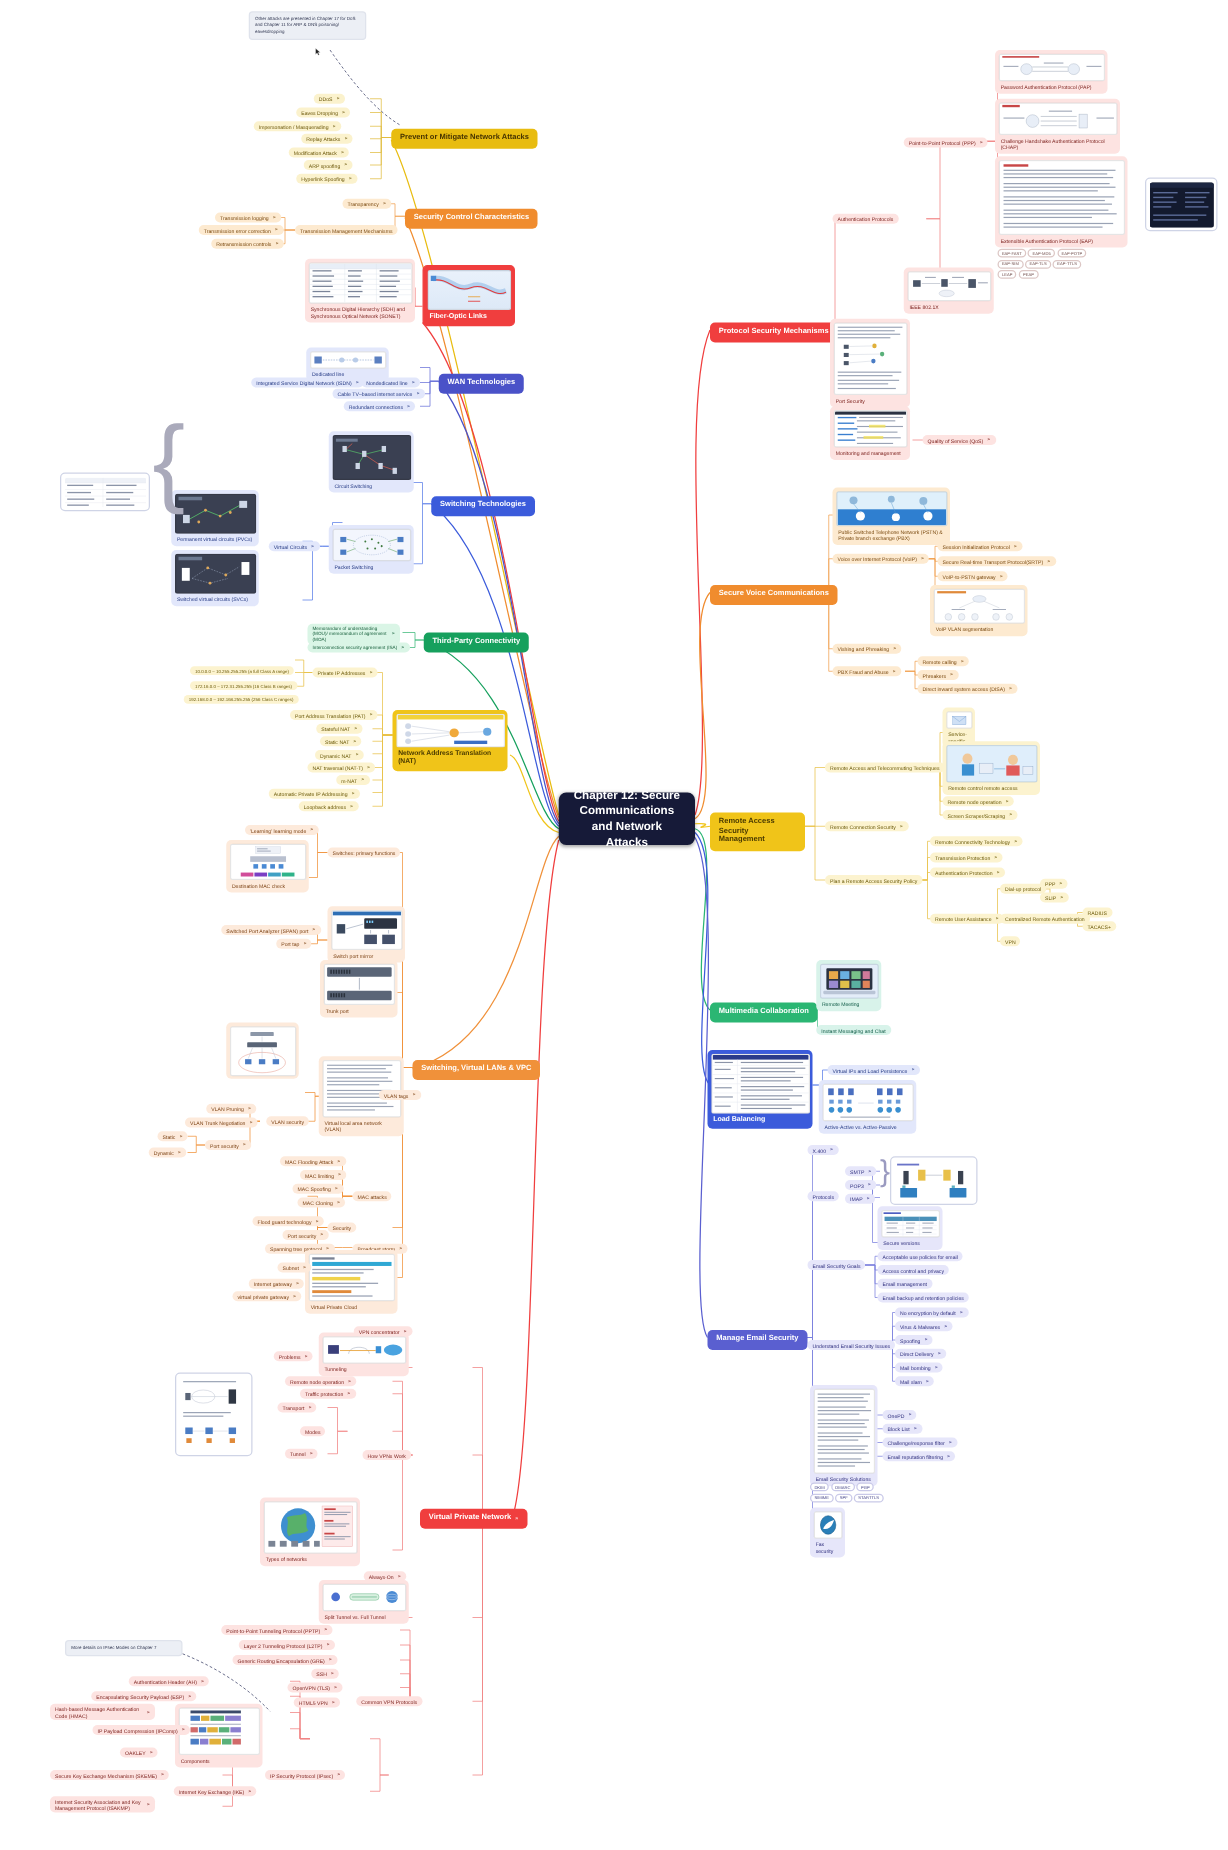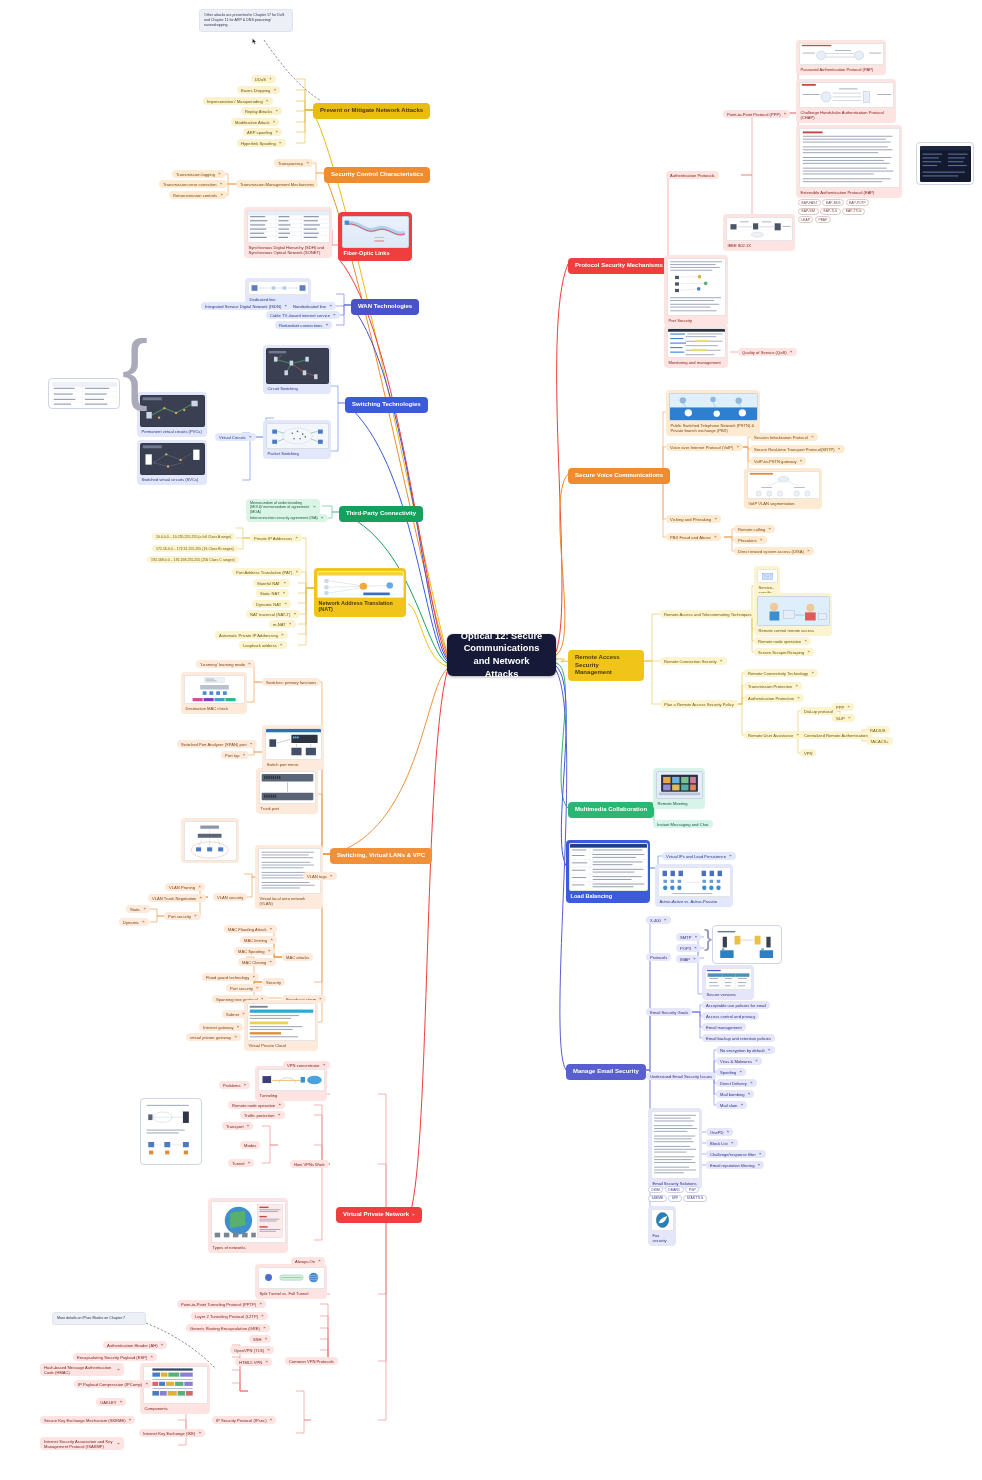--- a/index.html
+++ b/index.html
@@ -314,21 +314,21 @@
       <path d="M194 1433 L 186 1433 L 186 1402 L 178 1402" stroke="#f08080"></path>
       <path d="M194 1433 L 186 1433 L 186 1420 L 178 1420" stroke="#f08080"></path>
       <path d="M194 1433 L 186 1433 L 186 1445 L 178 1445" stroke="#f08080"></path>
     </g>
 
     <path d="M264 40 C 282 66, 300 88, 320 100" fill="none" stroke="#6b6f8c" stroke-width="0.8" stroke-dasharray="2.2 1.8"></path>
     <path d="M146 1323 C 176 1335, 200 1352, 216 1369" fill="none" stroke="#6b6f8c" stroke-width="0.8" stroke-dasharray="2.2 1.8"></path>
   </svg>
 
   <div class="node center" style="left:447px; top:634px; width:109px; height:42px;">
-    <span style="white-space:pre-line;">Optical 12: Secure
+    <span style="white-space:pre-line;">Chapter 12: Secure
 Communications
 and Network Attacks</span>
   </div>
 
   <div class="note" style="left:199px; top:9px;">
     <span>Other attacks are presented in Chapter 17 for DoS and Chapter 11 for ARP &amp; DNS poisoning/ eavesdropping</span>
   </div>
   <svg class="cursor" style="left:252px; top:38px;" viewBox="0 0 12 16">
     <path d="M1 1 L1 13 L4 10 L6.3 14.6 L8.4 13.6 L6.2 9.2 L10.2 9.2 Z" fill="#222" stroke="#fff" stroke-width="0.7"></path>
   </svg>

